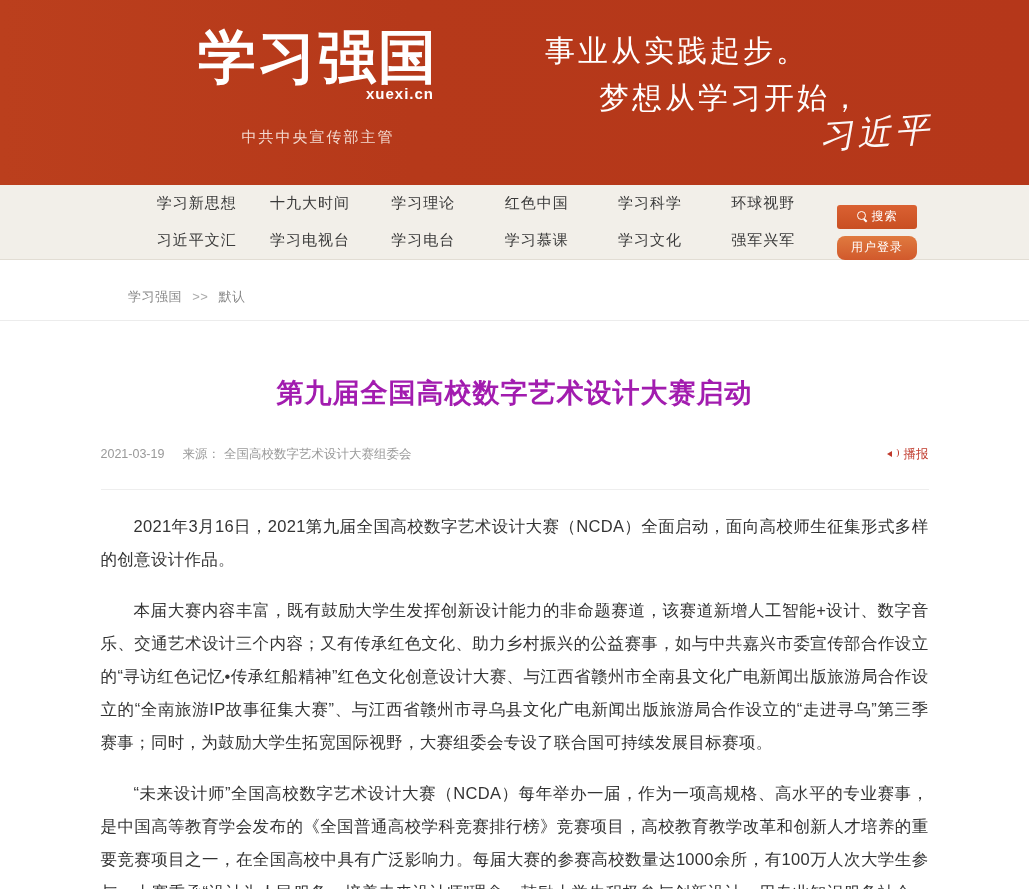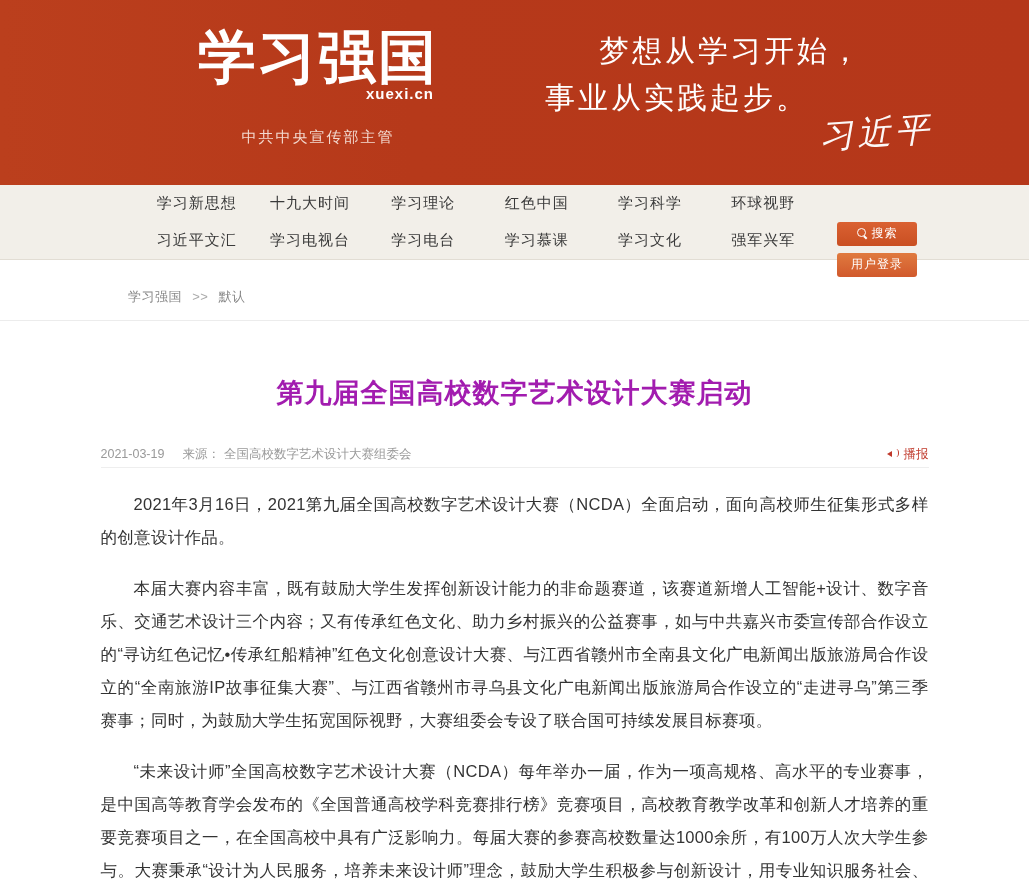--- a/index.html
+++ b/index.html
@@ -112,21 +112,21 @@
   .nav-item {
     font-size: 15px;
     color: #3a3a3a;
     letter-spacing: 1px;
     cursor: pointer;
     white-space: nowrap;
   }
   .nav-buttons {
     position: absolute;
     right: 112px;
-    top: 17px;
+    top: 0;
     height: 94px;
     display: flex;
     flex-direction: column;
     justify-content: center;
     gap: 7px;
   }
   .btn-search, .btn-login {
     width: 80px;
     height: 24px;
     border-radius: 3px;
@@ -137,20 +137,21 @@
     display: flex;
     align-items: center;
     justify-content: center;
     gap: 4px;
     cursor: pointer;
     border: none;
     letter-spacing: 1px;
   }
   .btn-login {
     background: linear-gradient(180deg, #e07a3f 0%, #d1592c 100%);
+    border-radius: 8px;
   }
   .search-glyph {
     display: inline-block;
     width: 11px;
     height: 11px;
     position: relative;
   }
   .search-glyph::before {
     content: "";
     position: absolute;
@@ -207,21 +208,21 @@
     line-height: 1.5;
     font-family: "Liberation Sans", "DejaVu Sans", sans-serif;
   }
   .meta-row {
     margin-top: 32px;
     display: flex;
     align-items: center;
     font-size: 12.5px;
     color: #999;
     border-bottom: 1px solid #eee;
-    padding-bottom: 4px;
+    padding-bottom: 26px;
   }
   .meta-date { margin-right: 18px; }
   .meta-source-label { margin-right: 4px; }
   .meta-source { color: #999; }
   .meta-spacer { flex: 1; }
   .btn-audio {
     display: flex;
     align-items: center;
     gap: 4px;
     color: #c0392b;
@@ -267,22 +268,22 @@
 <body>
 
 <div class="banner">
   <div class="banner-inner">
     <div class="logo-block">
       <div class="logo-main">学习强国</div>
       <div class="logo-sub-en">xuexi.cn</div>
       <div class="logo-dept">中共中央宣传部主管</div>
     </div>
     <div class="slogan">
+      <div class="slogan-line l2">事业从实践起步。</div>
       <div class="slogan-line l1">梦想从学习开始，</div>
-      <div class="slogan-line l2">事业从实践起步。</div>
     </div>
     <div class="signature">习近平</div>
   </div>
 </div>
 
 <div class="navbar">
   <div class="nav-grid">
     <div class="nav-item">学习新思想</div>
     <div class="nav-item">十九大时间</div>
     <div class="nav-item">学习理论</div>

